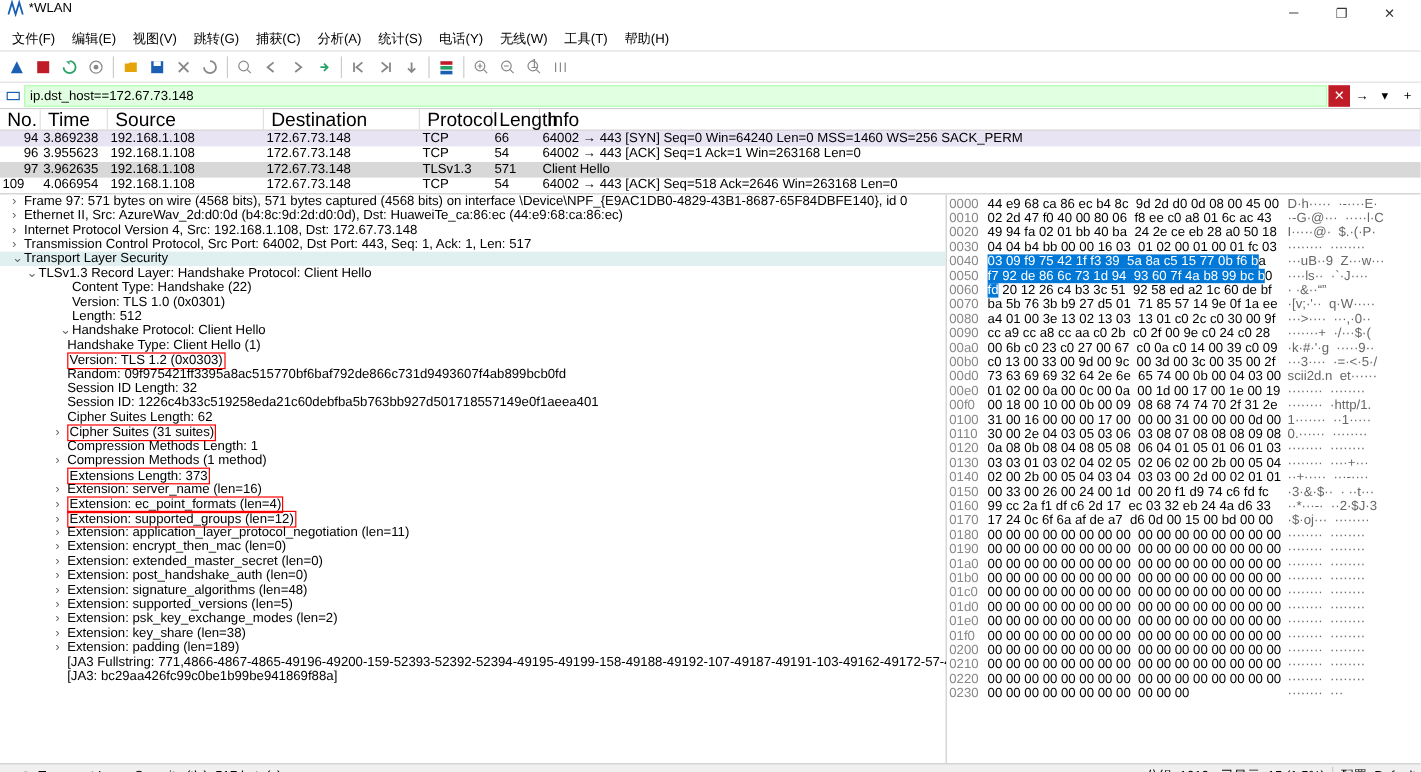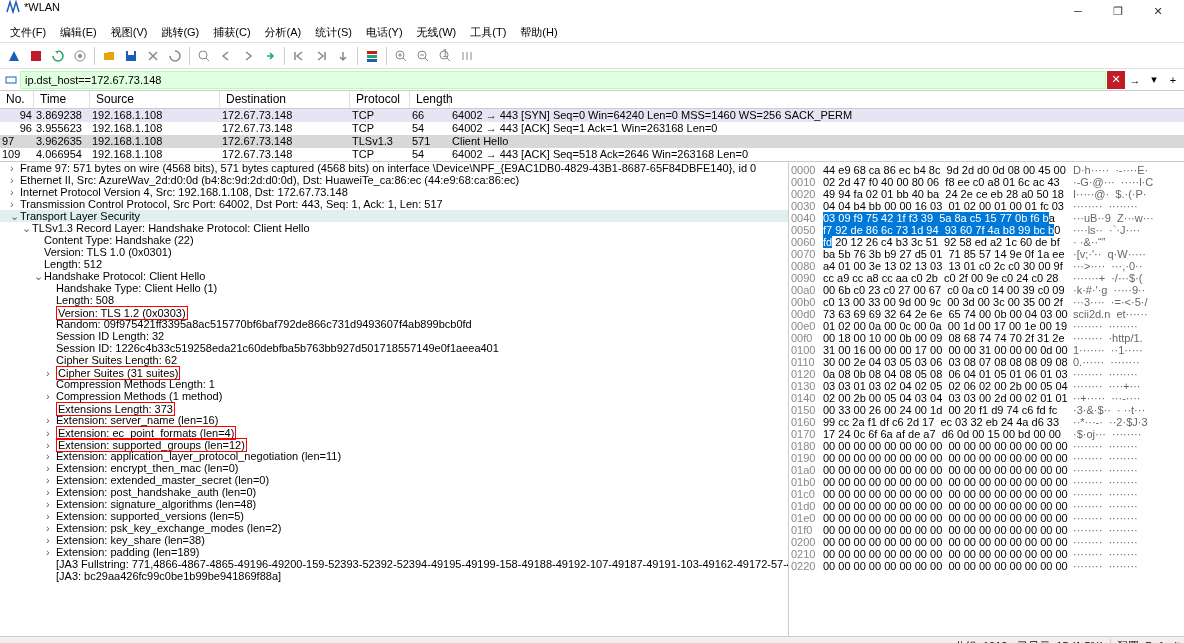--- a/index.html
+++ b/index.html
@@ -12,29 +12,29 @@
 .menu-item{padding:2px 6px;cursor:default}
 .toolbar{height:26px;display:flex;align-items:center;padding:0 4px;gap:2px;border-top:1px solid #e0e0e0}
 .tool-btn{width:20px;height:20px;display:flex;align-items:center;justify-content:center;border:1px solid transparent}
 .tool-sep{width:1px;height:18px;background:#ccc;margin:0 2px}
 .filter-bar{height:22px;display:flex;align-items:center;padding:0 2px;border-top:1px solid #e0e0e0}
 .filter-icon{width:18px;height:18px;display:flex;align-items:center;justify-content:center}
 .filter-input{flex:1;height:18px;border:1px solid #afffaf;background:#e1ffe1;padding:0 4px;font-family:Liberation Sans, sans-serif;font-size:11px}
 .filter-btn{width:18px;height:18px;display:flex;align-items:center;justify-content:center;margin-left:1px}
 .packet-list{border-top:1px solid #ccc}
 .list-header{height:18px;display:flex;background:#fff;border-bottom:1px solid #ccc}
-.list-header-cell{padding:1px 6px;border-right:1px solid #e0e0e0;font-size:12px}
+.list-header-cell{padding:1px 6px;border-right:1px solid #e0e0e0;font-size:16px}
 .list-row{height:13px;display:flex;font-family:Consolas,monospace;font-size:11px;cursor:default}
 .list-cell{padding:0 2px;white-space:nowrap;overflow:hidden}
 .main-split{display:flex;border-top:1px solid #ccc;height:475px}
 .details-pane{flex:1;overflow:auto;font-family:Consolas,monospace;font-size:11px;border-right:1px solid #ccc}
 .detail-line{padding:0 4px;white-space:nowrap;height:12px;line-height:12px}
 .indent-0{padding-left:10px}
 .indent-1{padding-left:22px}
-.indent-2{padding-left:34px}
+.indent-2{padding-left:50px}
 .indent-3{padding-left:46px}
 .expand{display:inline-block;width:10px;color:#666}
 .highlight-tls{background:#e0f0f0}
 .red-box{border:1px solid red;display:inline-block;padding:0 1px}
 .hex-pane{width:395px;overflow:auto;font-family:Consolas,monospace;font-size:10px;padding:2px}
 .hex-row{display:flex;white-space:pre;height:12px;line-height:12px}
 .hex-offset{width:32px;color:#888}
 .hex-bytes{width:250px}
 .hex-ascii{flex:1;color:#666}
 .hex-sel{background:#0078d7;color:#fff}
@@ -217,20 +217,21 @@
 </div>
 
 <div class="packet-list">
   <div class="list-header">
     <div class="list-header-cell c-no">No.</div>
     <div class="list-header-cell c-time">Time</div>
     <div class="list-header-cell c-src">Source</div>
     <div class="list-header-cell c-dst">Destination</div>
     <div class="list-header-cell c-proto">Protocol</div>
     <div class="list-header-cell c-len">Length</div>
+    <div class="list-header-cell c-info">Info</div>
   </div>
   <div id="packet-rows">
       <div class="list-row row-bg-purple">
         <div class="list-cell c-no" style="text-align:right">94</div>
         <div class="list-cell c-time">3.869238</div>
         <div class="list-cell c-src">192.168.1.108</div>
         <div class="list-cell c-dst">172.67.73.148</div>
         <div class="list-cell c-proto">TCP</div>
         <div class="list-cell c-len">66</div>
         <div class="list-cell c-info">64002 → 443 [SYN] Seq=0 Win=64240 Len=0 MSS=1460 WS=256 SACK_PERM</div>
@@ -238,21 +239,21 @@
       <div class="list-row ">
         <div class="list-cell c-no" style="text-align:right">96</div>
         <div class="list-cell c-time">3.955623</div>
         <div class="list-cell c-src">192.168.1.108</div>
         <div class="list-cell c-dst">172.67.73.148</div>
         <div class="list-cell c-proto">TCP</div>
         <div class="list-cell c-len">54</div>
         <div class="list-cell c-info">64002 → 443 [ACK] Seq=1 Ack=1 Win=263168 Len=0</div>
       </div>
       <div class="list-row row-sel">
-        <div class="list-cell c-no" style="">97</div>
+        <div class="list-cell c-no" style="text-align:right">97</div>
         <div class="list-cell c-time">3.962635</div>
         <div class="list-cell c-src">192.168.1.108</div>
         <div class="list-cell c-dst">172.67.73.148</div>
         <div class="list-cell c-proto">TLSv1.3</div>
         <div class="list-cell c-len">571</div>
         <div class="list-cell c-info">Client Hello</div>
       </div>
       <div class="list-row ">
         <div class="list-cell c-no" style="">109</div>
         <div class="list-cell c-time">4.066954</div>
@@ -271,21 +272,20 @@
       <div class="detail-line indent-0"><span class="expand">›</span>Ethernet II, Src: AzureWav_2d:d0:0d (b4:8c:9d:2d:d0:0d), Dst: HuaweiTe_ca:86:ec (44:e9:68:ca:86:ec)</div>
       <div class="detail-line indent-0"><span class="expand">›</span>Internet Protocol Version 4, Src: 192.168.1.108, Dst: 172.67.73.148</div>
       <div class="detail-line indent-0"><span class="expand">›</span>Transmission Control Protocol, Src Port: 64002, Dst Port: 443, Seq: 1, Ack: 1, Len: 517</div>
       <div class="detail-line indent-0 highlight-tls"><span class="expand">⌄</span>Transport Layer Security</div>
       <div class="detail-line indent-1"><span class="expand">⌄</span>TLSv1.3 Record Layer: Handshake Protocol: Client Hello</div>
       <div class="detail-line indent-2"><span class="expand"></span>Content Type: Handshake (22)</div>
       <div class="detail-line indent-2"><span class="expand"></span>Version: TLS 1.0 (0x0301)</div>
       <div class="detail-line indent-2"><span class="expand"></span>Length: 512</div>
       <div class="detail-line indent-2"><span class="expand">⌄</span>Handshake Protocol: Client Hello</div>
       <div class="detail-line indent-3"><span class="expand"></span>Handshake Type: Client Hello (1)</div>
-      <div class="detail-line indent-3"><span class="expand"></span>Length: 508</div>
       <div class="detail-line indent-3"><span class="expand"></span><span class="red-box">Version: TLS 1.2 (0x0303)</span></div>
       <div class="detail-line indent-3"><span class="expand"></span>Random: 09f975421ff3395a8ac515770bf6baf792de866c731d9493607f4ab899bcb0fd</div>
       <div class="detail-line indent-3"><span class="expand"></span>Session ID Length: 32</div>
       <div class="detail-line indent-3"><span class="expand"></span>Session ID: 1226c4b33c519258eda21c60debfba5b763bb927d501718557149e0f1aeea401</div>
       <div class="detail-line indent-3"><span class="expand"></span>Cipher Suites Length: 62</div>
       <div class="detail-line indent-3"><span class="expand">›</span><span class="red-box">Cipher Suites (31 suites)</span></div>
       <div class="detail-line indent-3"><span class="expand"></span>Compression Methods Length: 1</div>
       <div class="detail-line indent-3"><span class="expand">›</span>Compression Methods (1 method)</div>
       <div class="detail-line indent-3"><span class="expand"></span><span class="red-box">Extensions Length: 373</span></div>
       <div class="detail-line indent-3"><span class="expand">›</span>Extension: server_name (len=16)</div>
@@ -331,20 +331,21 @@
       <div class="hex-row"><span class="hex-offset">0190</span><span class="hex-bytes">00 00 00 00 00 00 00 00  00 00 00 00 00 00 00 00</span><span class="hex-ascii">········  ········</span></div>
       <div class="hex-row"><span class="hex-offset">01a0</span><span class="hex-bytes">00 00 00 00 00 00 00 00  00 00 00 00 00 00 00 00</span><span class="hex-ascii">········  ········</span></div>
       <div class="hex-row"><span class="hex-offset">01b0</span><span class="hex-bytes">00 00 00 00 00 00 00 00  00 00 00 00 00 00 00 00</span><span class="hex-ascii">········  ········</span></div>
       <div class="hex-row"><span class="hex-offset">01c0</span><span class="hex-bytes">00 00 00 00 00 00 00 00  00 00 00 00 00 00 00 00</span><span class="hex-ascii">········  ········</span></div>
       <div class="hex-row"><span class="hex-offset">01d0</span><span class="hex-bytes">00 00 00 00 00 00 00 00  00 00 00 00 00 00 00 00</span><span class="hex-ascii">········  ········</span></div>
       <div class="hex-row"><span class="hex-offset">01e0</span><span class="hex-bytes">00 00 00 00 00 00 00 00  00 00 00 00 00 00 00 00</span><span class="hex-ascii">········  ········</span></div>
       <div class="hex-row"><span class="hex-offset">01f0</span><span class="hex-bytes">00 00 00 00 00 00 00 00  00 00 00 00 00 00 00 00</span><span class="hex-ascii">········  ········</span></div>
       <div class="hex-row"><span class="hex-offset">0200</span><span class="hex-bytes">00 00 00 00 00 00 00 00  00 00 00 00 00 00 00 00</span><span class="hex-ascii">········  ········</span></div>
       <div class="hex-row"><span class="hex-offset">0210</span><span class="hex-bytes">00 00 00 00 00 00 00 00  00 00 00 00 00 00 00 00</span><span class="hex-ascii">········  ········</span></div>
       <div class="hex-row"><span class="hex-offset">0220</span><span class="hex-bytes">00 00 00 00 00 00 00 00  00 00 00 00 00 00 00 00</span><span class="hex-ascii">········  ········</span></div>
+      <div class="hex-row"><span class="hex-offset">0230</span><span class="hex-bytes">00 00 00 00 00 00 00 00  00 00 00</span><span class="hex-ascii">········  ···</span></div>
     </div>
 </div>
 
 <div class="statusbar">
   <div class="status-left">
     <span style="color:#e5a50a">●</span>
     <span style="color:#888">⊘</span>
     <span>Transport Layer Security (tls), 517 byte(s)</span>
   </div>
   <div class="status-right">

